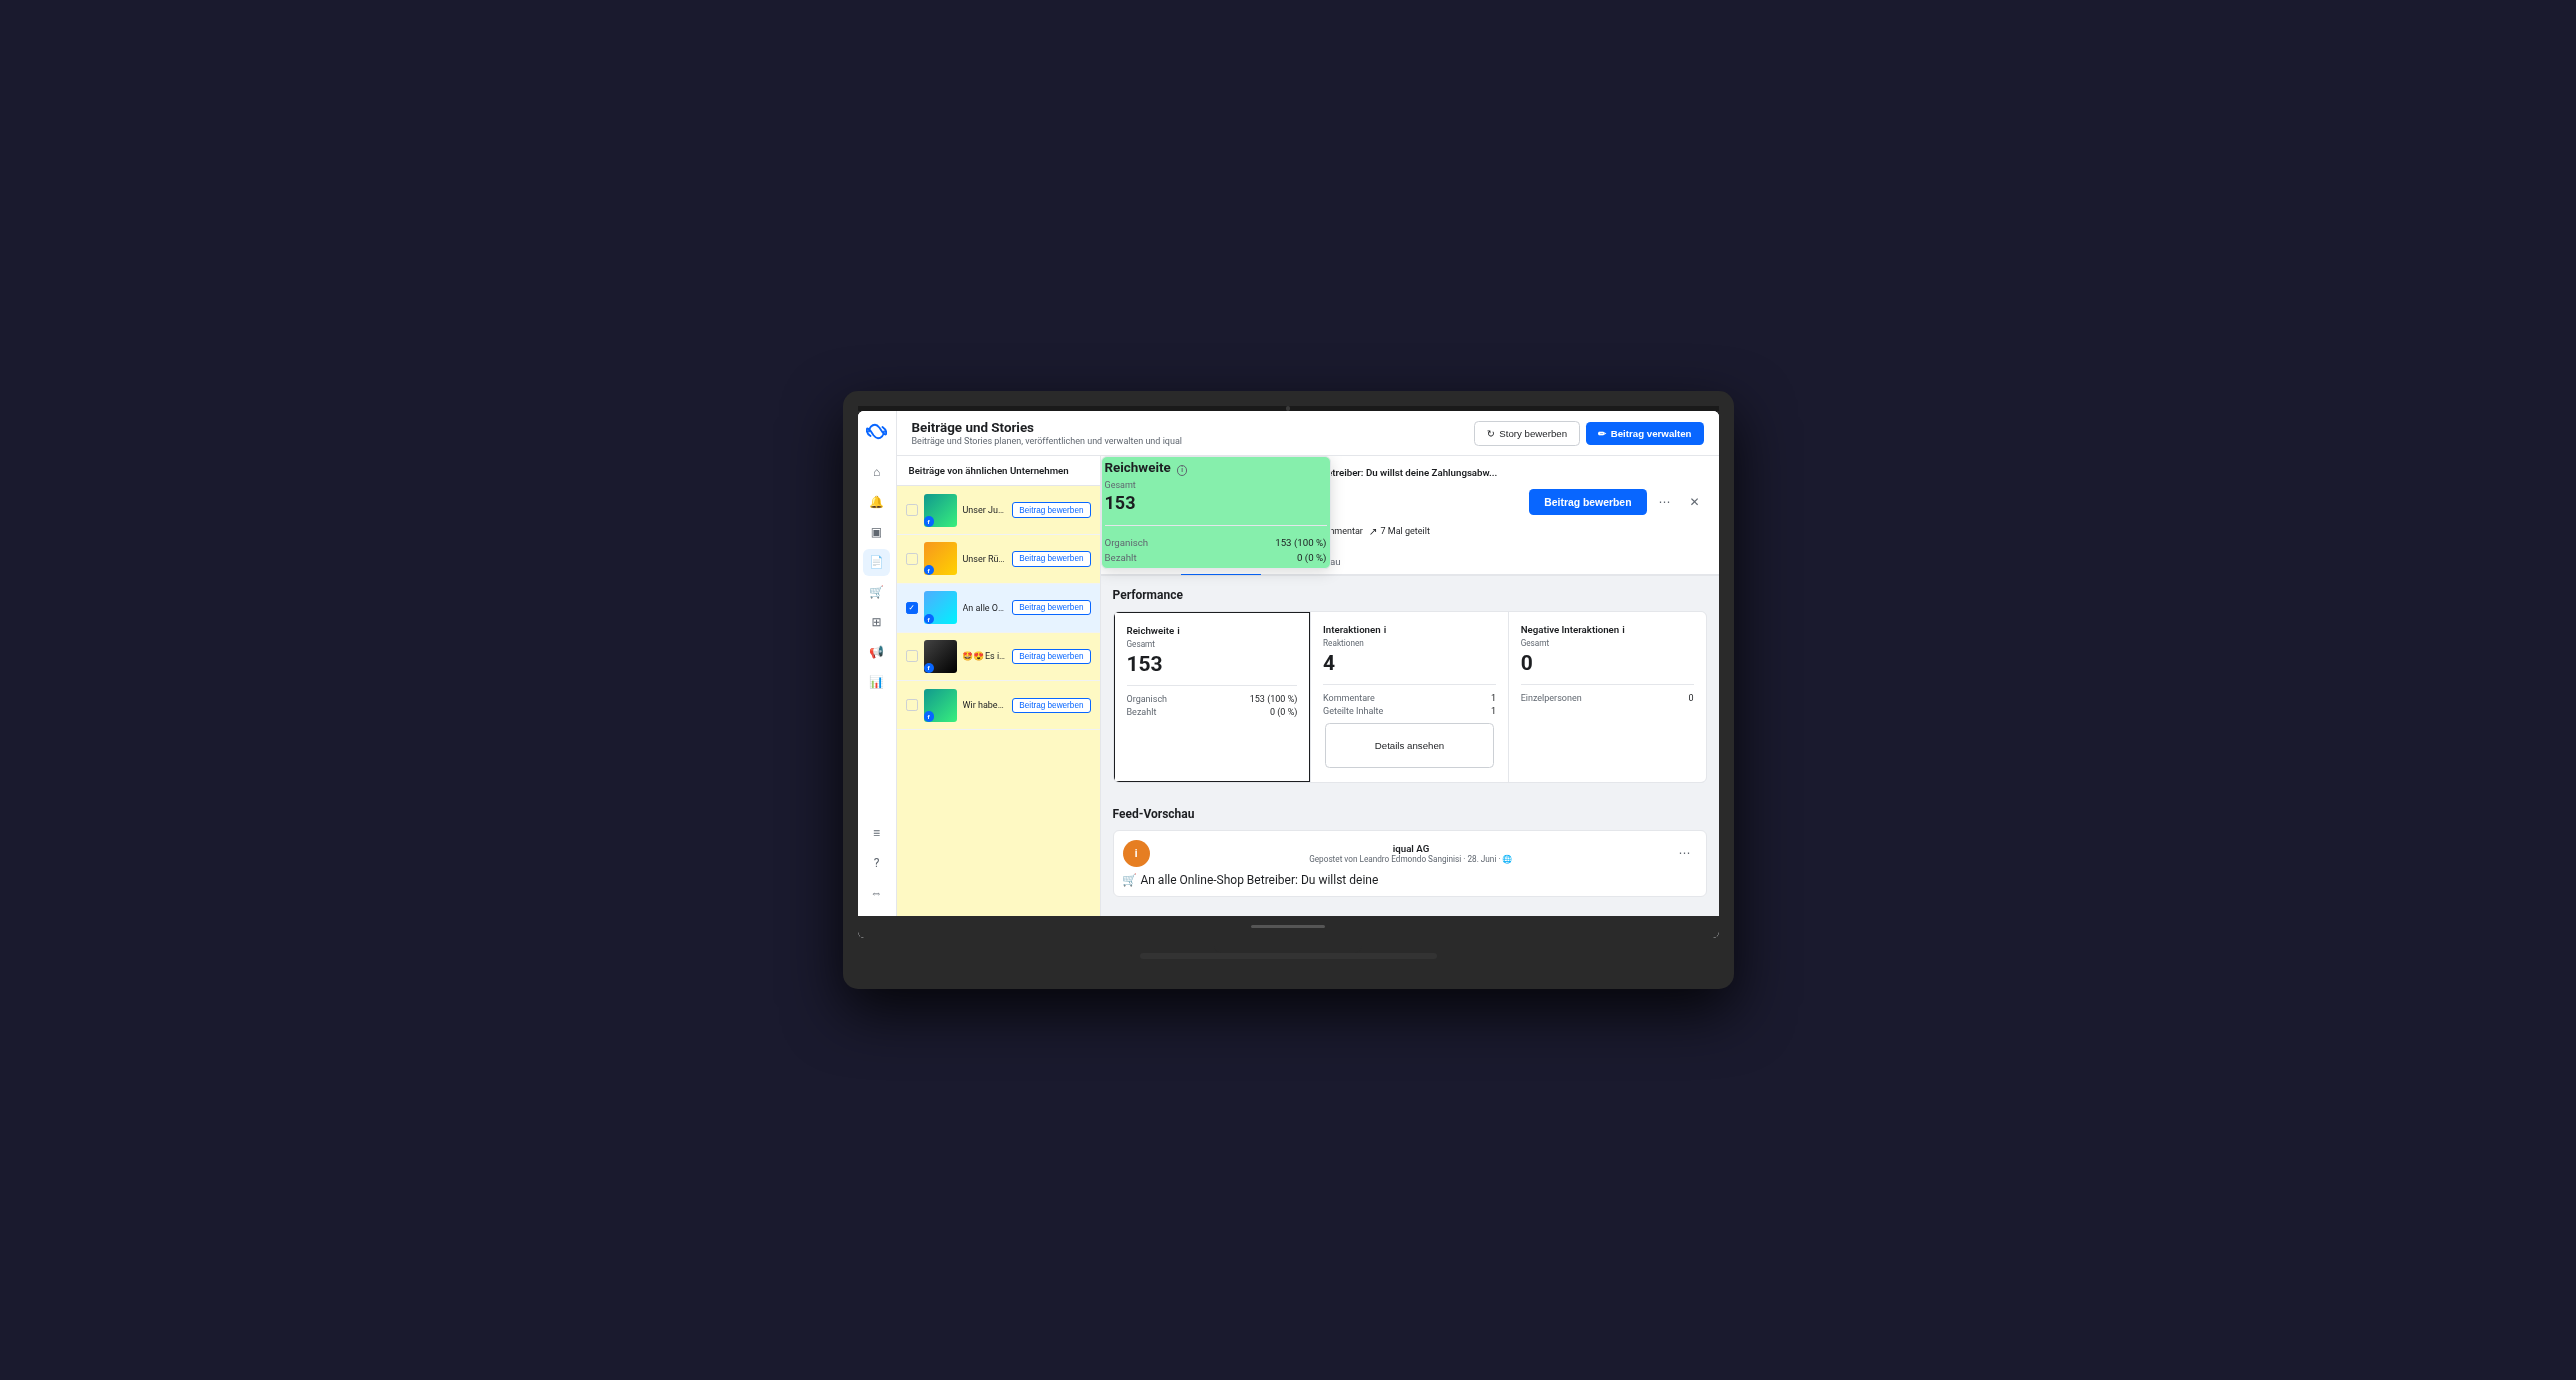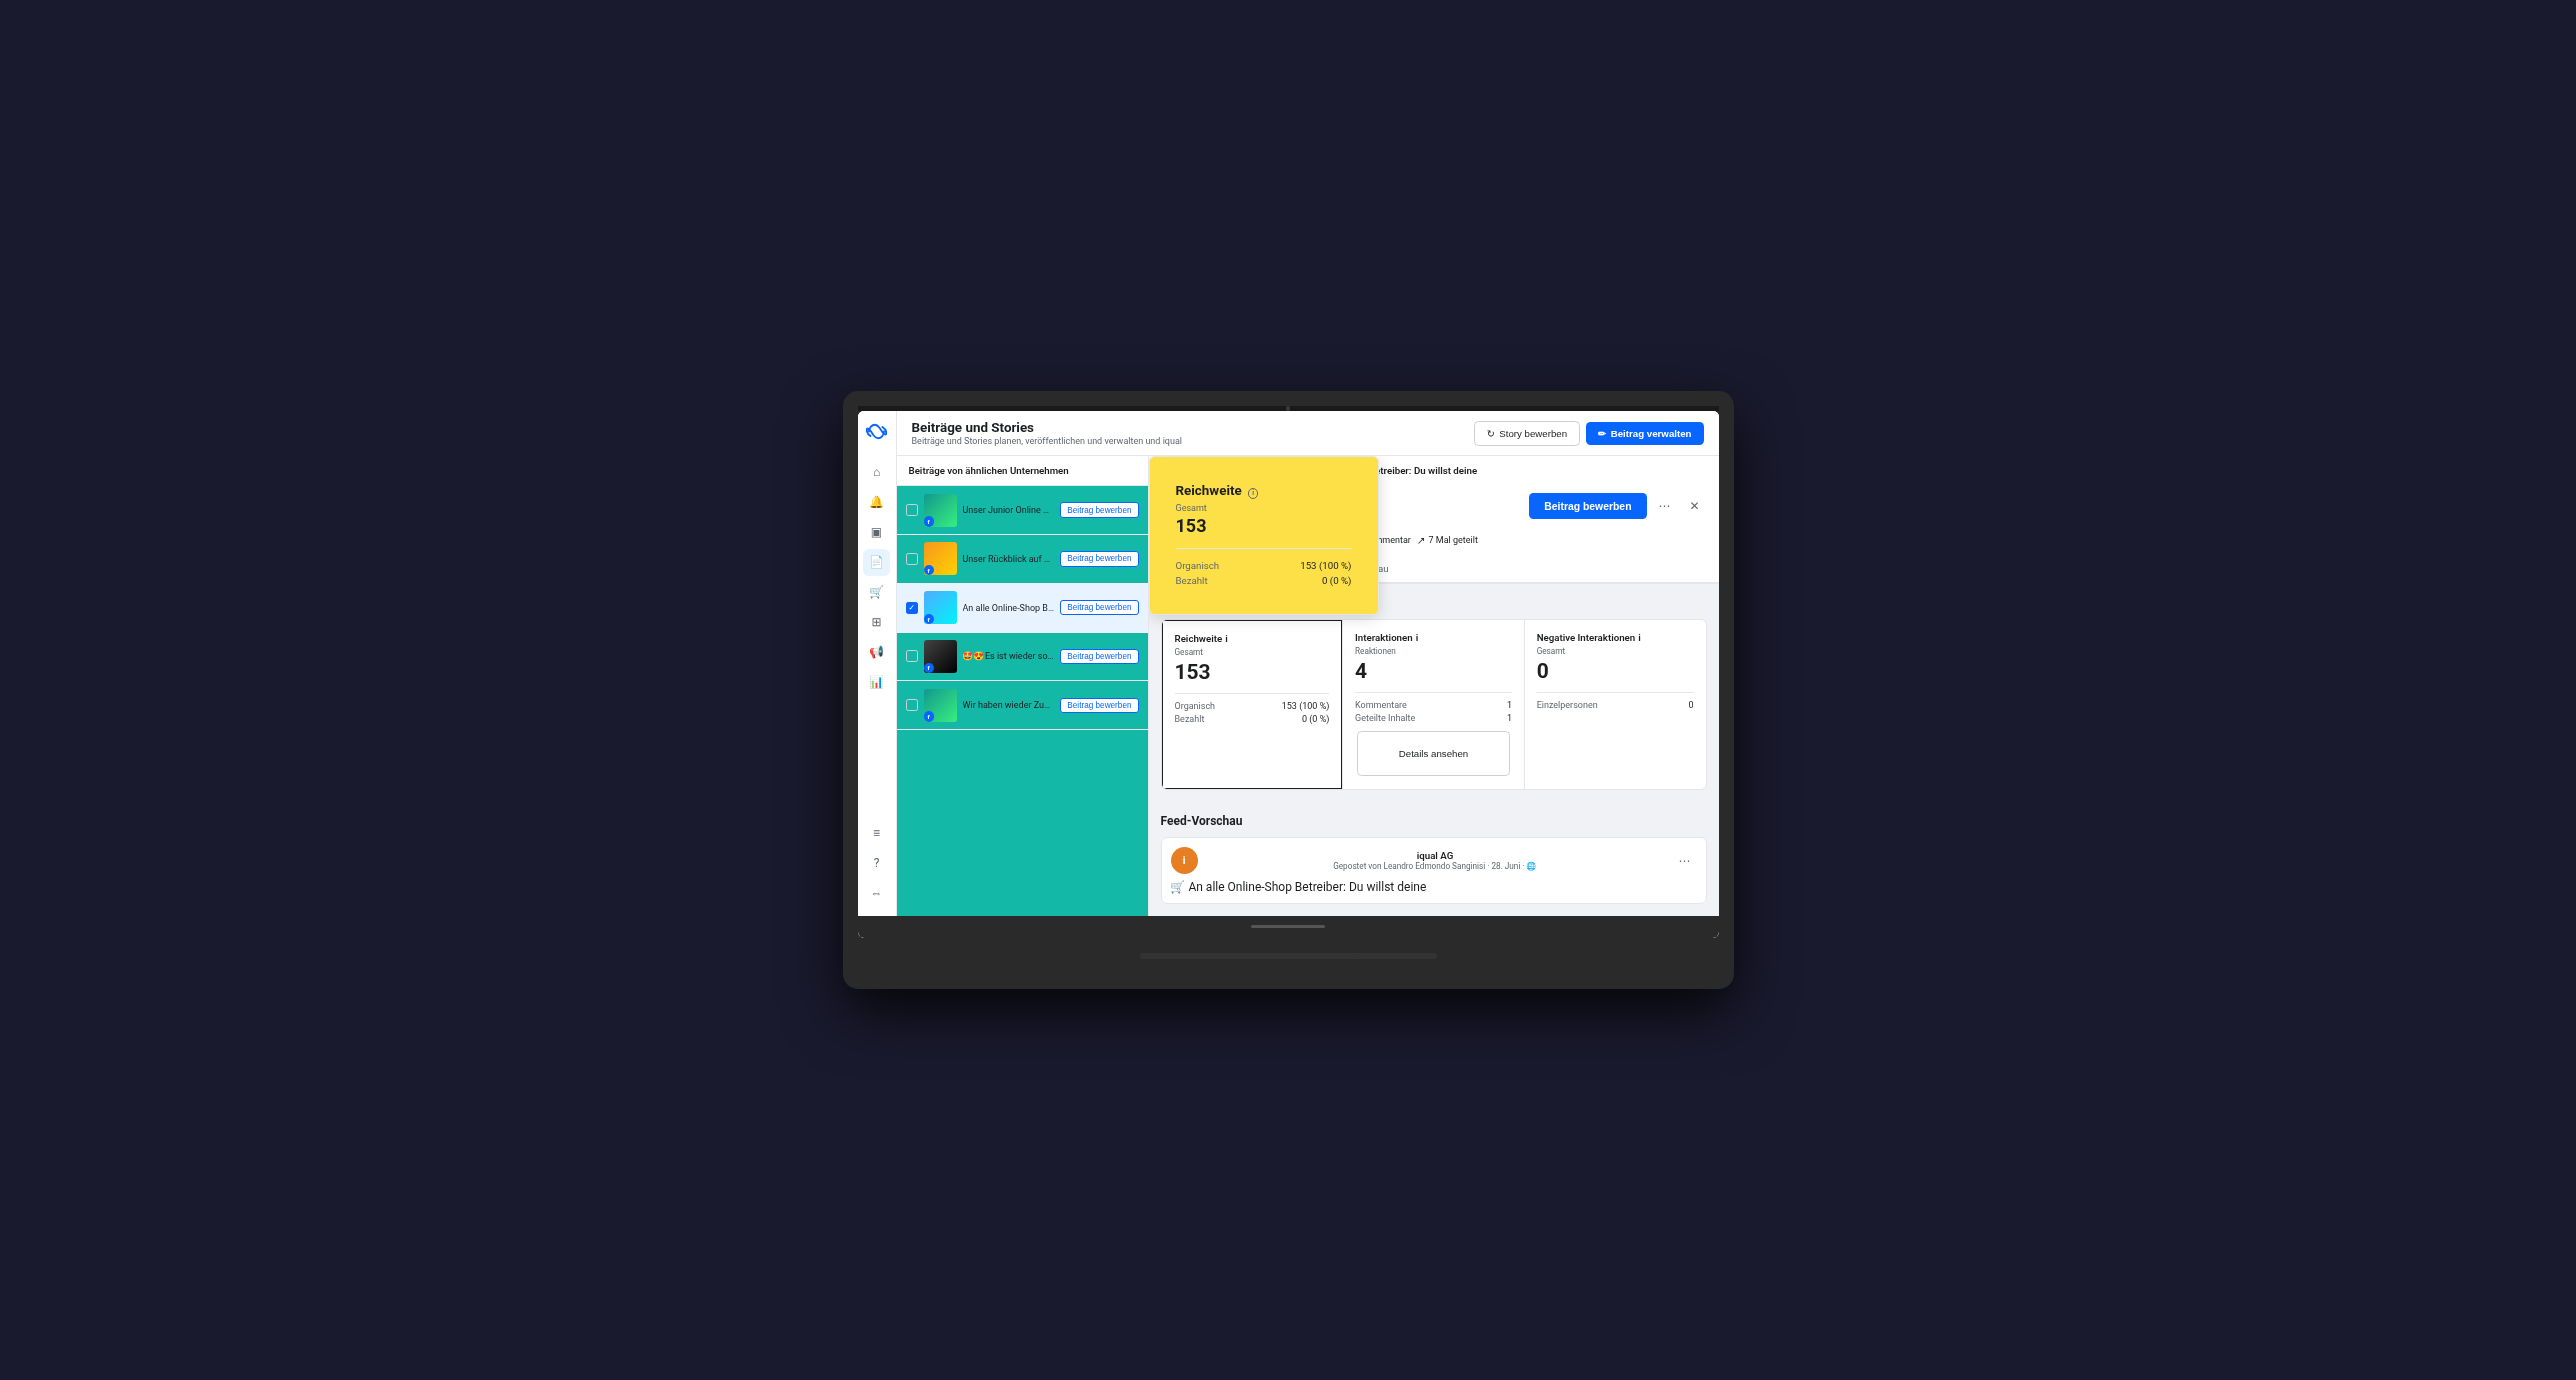--- a/index.html
+++ b/index.html
@@ -134,22 +134,22 @@
     }
     
     .content-area {
       flex: 1;
       display: flex;
       overflow: hidden;
       position: relative;
     }
     
     .posts-panel {
-      width: 252px;
-      background: #14b8a6;
+      width: 204px;
+      background: #fef9c3;
       border-right: 0.7px solid #e4e6ea;
       overflow-y: auto;
       flex-shrink: 0;
     }
     .posts-panel-header {
       padding: 9px 12px;
       border-bottom: 0.7px solid #e4e6ea;
       font-size: 9.7px;
       font-weight: 600;
       color: #1c1e21;
@@ -241,24 +241,24 @@
       overflow-y: auto;
       background: #f0f2f5;
       position: relative;
     }
     
     .reichweite-popup {
       position: absolute;
       top: 0;
       left: 0;
       width: 230px;
-      background: #fde047;
+      background: #86efac;
       border: 0.7px solid #e4e6ea;
       border-radius: 6px;
-      padding: 26px;
+      padding: 3px;
       z-index: 10;
       box-shadow: 0 3px 15px rgba(0,0,0,0.15);
     }
     .reichweite-popup h2 {
       font-size: 13.4px;
       font-weight: 700;
       color: #1c1e21;
       margin-bottom: 4.5px;
     }
     .reichweite-popup .info-icon {

